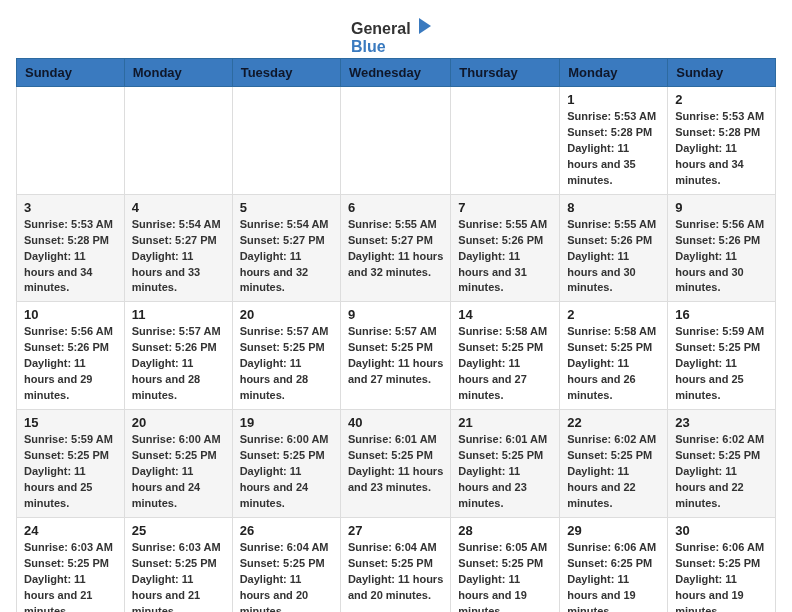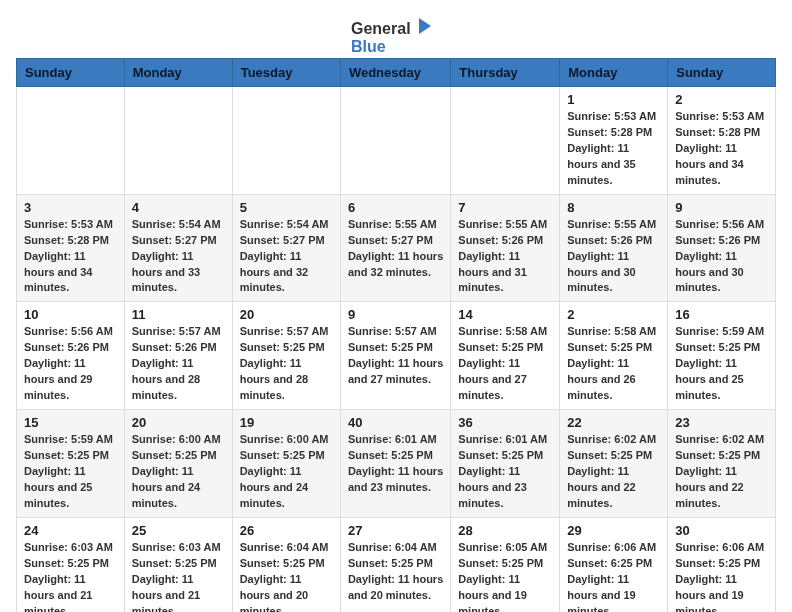--- a/index.html
+++ b/index.html
@@ -197,21 +197,21 @@
           </td>
           <td>
             <span class="day-number">19</span>
             <div class="day-info">Sunrise: 6:00 AM<br>Sunset: 5:25 PM<br>Daylight: 11 hours and 24 minutes.</div>
           </td>
           <td>
             <span class="day-number">40</span>
             <div class="day-info">Sunrise: 6:01 AM<br>Sunset: 5:25 PM<br>Daylight: 11 hours and 23 minutes.</div>
           </td>
           <td>
-            <span class="day-number">36</span>
+            <span class="day-number">21</span>
             <div class="day-info">Sunrise: 6:01 AM<br>Sunset: 5:25 PM<br>Daylight: 11 hours and 23 minutes.</div>
           </td>
           <td>
             <span class="day-number">22</span>
             <div class="day-info">Sunrise: 6:02 AM<br>Sunset: 5:25 PM<br>Daylight: 11 hours and 22 minutes.</div>
           </td>
           <td>
             <span class="day-number">23</span>
             <div class="day-info">Sunrise: 6:02 AM<br>Sunset: 5:25 PM<br>Daylight: 11 hours and 22 minutes.</div>
           </td>

